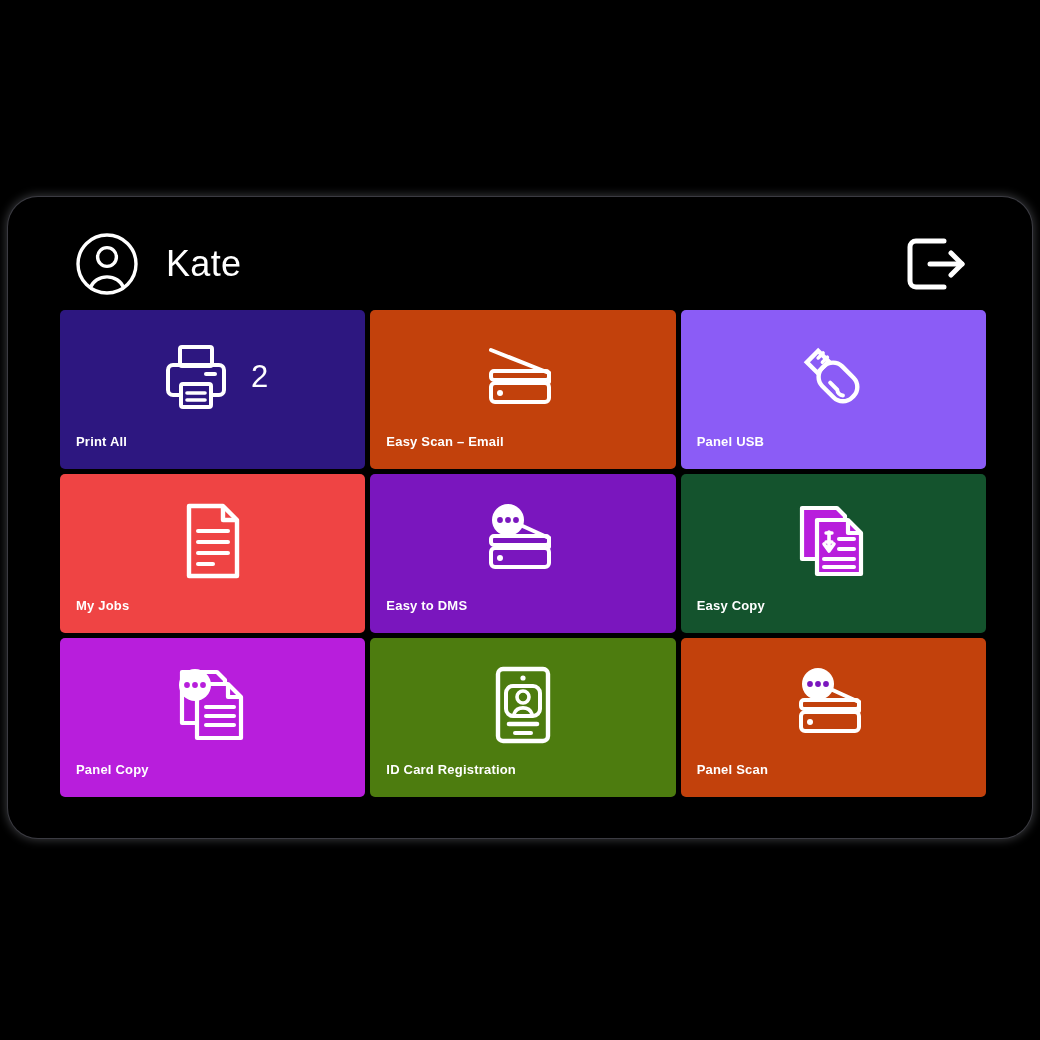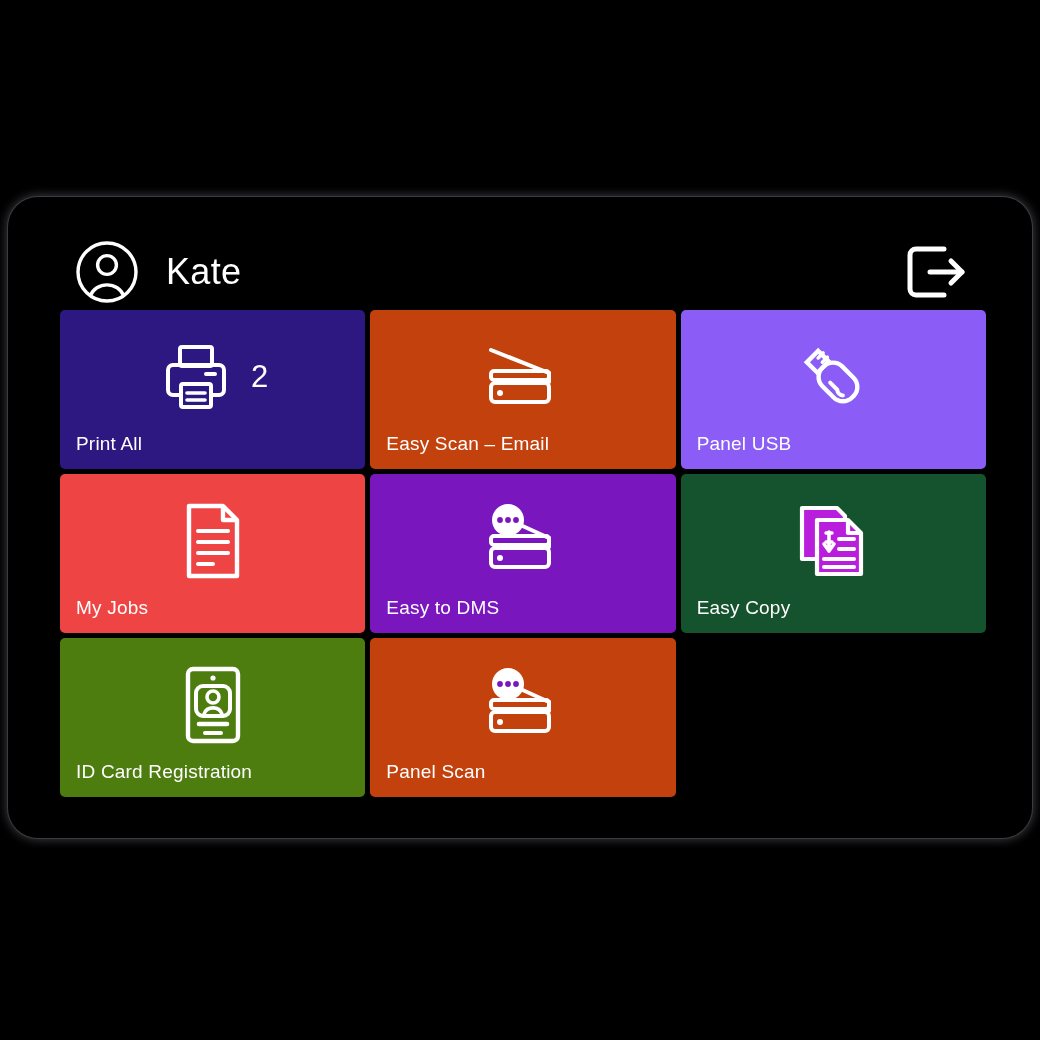--- a/index.html
+++ b/index.html
@@ -39,21 +39,21 @@
     position: absolute;
     left: 0; top: 0;
     width: 100%;
     height: 100%;
   }
 
   
   .header {
     position: absolute;
     left: 0;
-    top: 30px;
+    top: 22px;
     width: 100%;
     height: 90px;
     display: flex;
     align-items: center;
   }
   .avatar-wrap {
     margin-left: 66px;
     width: 66px;
     height: 66px;
     display: flex;
@@ -116,24 +116,24 @@
   .badge-count {
     color: #ffffff;
     font-size: 31px;
     font-weight: 400;
     margin-left: 16px;
     line-height: 1;
   }
   .tile-label {
     position: absolute;
     left: 16px;
-    bottom: 14px;
+    bottom: 20px;
     color: #ffffff;
-    font-size: 19px;
-    font-weight: normal;
+    font-size: 13px;
+    font-weight: bold;
     letter-spacing: 0.2px;
     white-space: nowrap;
   }
 </style>
 </head>
 <body>
 
 <div id="stage">
 
   <div class="device">
@@ -249,20 +249,37 @@
               <line x1="46" y1="48" x2="61" y2="48" stroke="#ffffff" stroke-width="4" stroke-linecap="round"></line>
               <line x1="31" y1="58" x2="61" y2="58" stroke="#ffffff" stroke-width="4" stroke-linecap="round"></line>
               <line x1="31" y1="66" x2="61" y2="66" stroke="#ffffff" stroke-width="4" stroke-linecap="round"></line>
               <path d="M33 32 L39 32 M33 41 L39 41" stroke="#ffffff" stroke-width="3.4" stroke-linecap="round"></path>
               <path d="M36 31 L36 49 M31 43 L36 50 L41 43" fill="none" stroke="#ffffff" stroke-width="3.6" stroke-linecap="round" stroke-linejoin="round"></path>
             </svg>
           </div>
           <div class="tile-label">Easy Copy</div>
         </div>
 
+        <div class="tile" style="background:#B81EDC">
+          <div class="tile-icon">
+            <svg width="80" height="80" viewBox="0 0 80 80">
+              <path d="M9 7 H44 L52 15 V58 H9 Z" fill="#B81EDC" stroke="#ffffff" stroke-width="4.2" stroke-linejoin="round"></path>
+              <path d="M24 19 H55 L68 32 V73 H24 Z" fill="#B81EDC" stroke="#ffffff" stroke-width="4.2" stroke-linejoin="round"></path>
+              <path d="M55 19 V32 H68" fill="none" stroke="#ffffff" stroke-width="4.2" stroke-linejoin="round"></path>
+              <line x1="33" y1="42" x2="61" y2="42" stroke="#ffffff" stroke-width="4" stroke-linecap="round"></line>
+              <line x1="33" y1="51" x2="61" y2="51" stroke="#ffffff" stroke-width="4" stroke-linecap="round"></line>
+              <line x1="33" y1="60" x2="61" y2="60" stroke="#ffffff" stroke-width="4" stroke-linecap="round"></line>
+              <circle cx="22" cy="20" r="16" fill="#ffffff"></circle>
+              <circle cx="14" cy="20" r="2.9" fill="#B81EDC"></circle>
+              <circle cx="22" cy="20" r="2.9" fill="#B81EDC"></circle>
+              <circle cx="30" cy="20" r="2.9" fill="#B81EDC"></circle>
+            </svg>
+          </div>
+          <div class="tile-label">Panel Copy</div>
+        </div>
 
         <div class="tile" style="background:#4d7c0f">
           <div class="tile-icon">
             <svg width="66" height="82" viewBox="0 0 66 82">
               <rect x="8" y="5" width="50" height="72" rx="5" fill="none" stroke="#ffffff" stroke-width="4.4"></rect>
               <circle cx="33" cy="14" r="2.6" fill="#ffffff"></circle>
               <rect x="16" y="22" width="34" height="30" rx="7" fill="none" stroke="#ffffff" stroke-width="4"></rect>
               <circle cx="33" cy="33" r="6" fill="none" stroke="#ffffff" stroke-width="3.6"></circle>
               <path d="M24 50 a9.5 9 0 0 1 18 0" fill="none" stroke="#ffffff" stroke-width="3.6" stroke-linecap="round"></path>
               <line x1="19" y1="60" x2="47" y2="60" stroke="#ffffff" stroke-width="4.6" stroke-linecap="round"></line>

